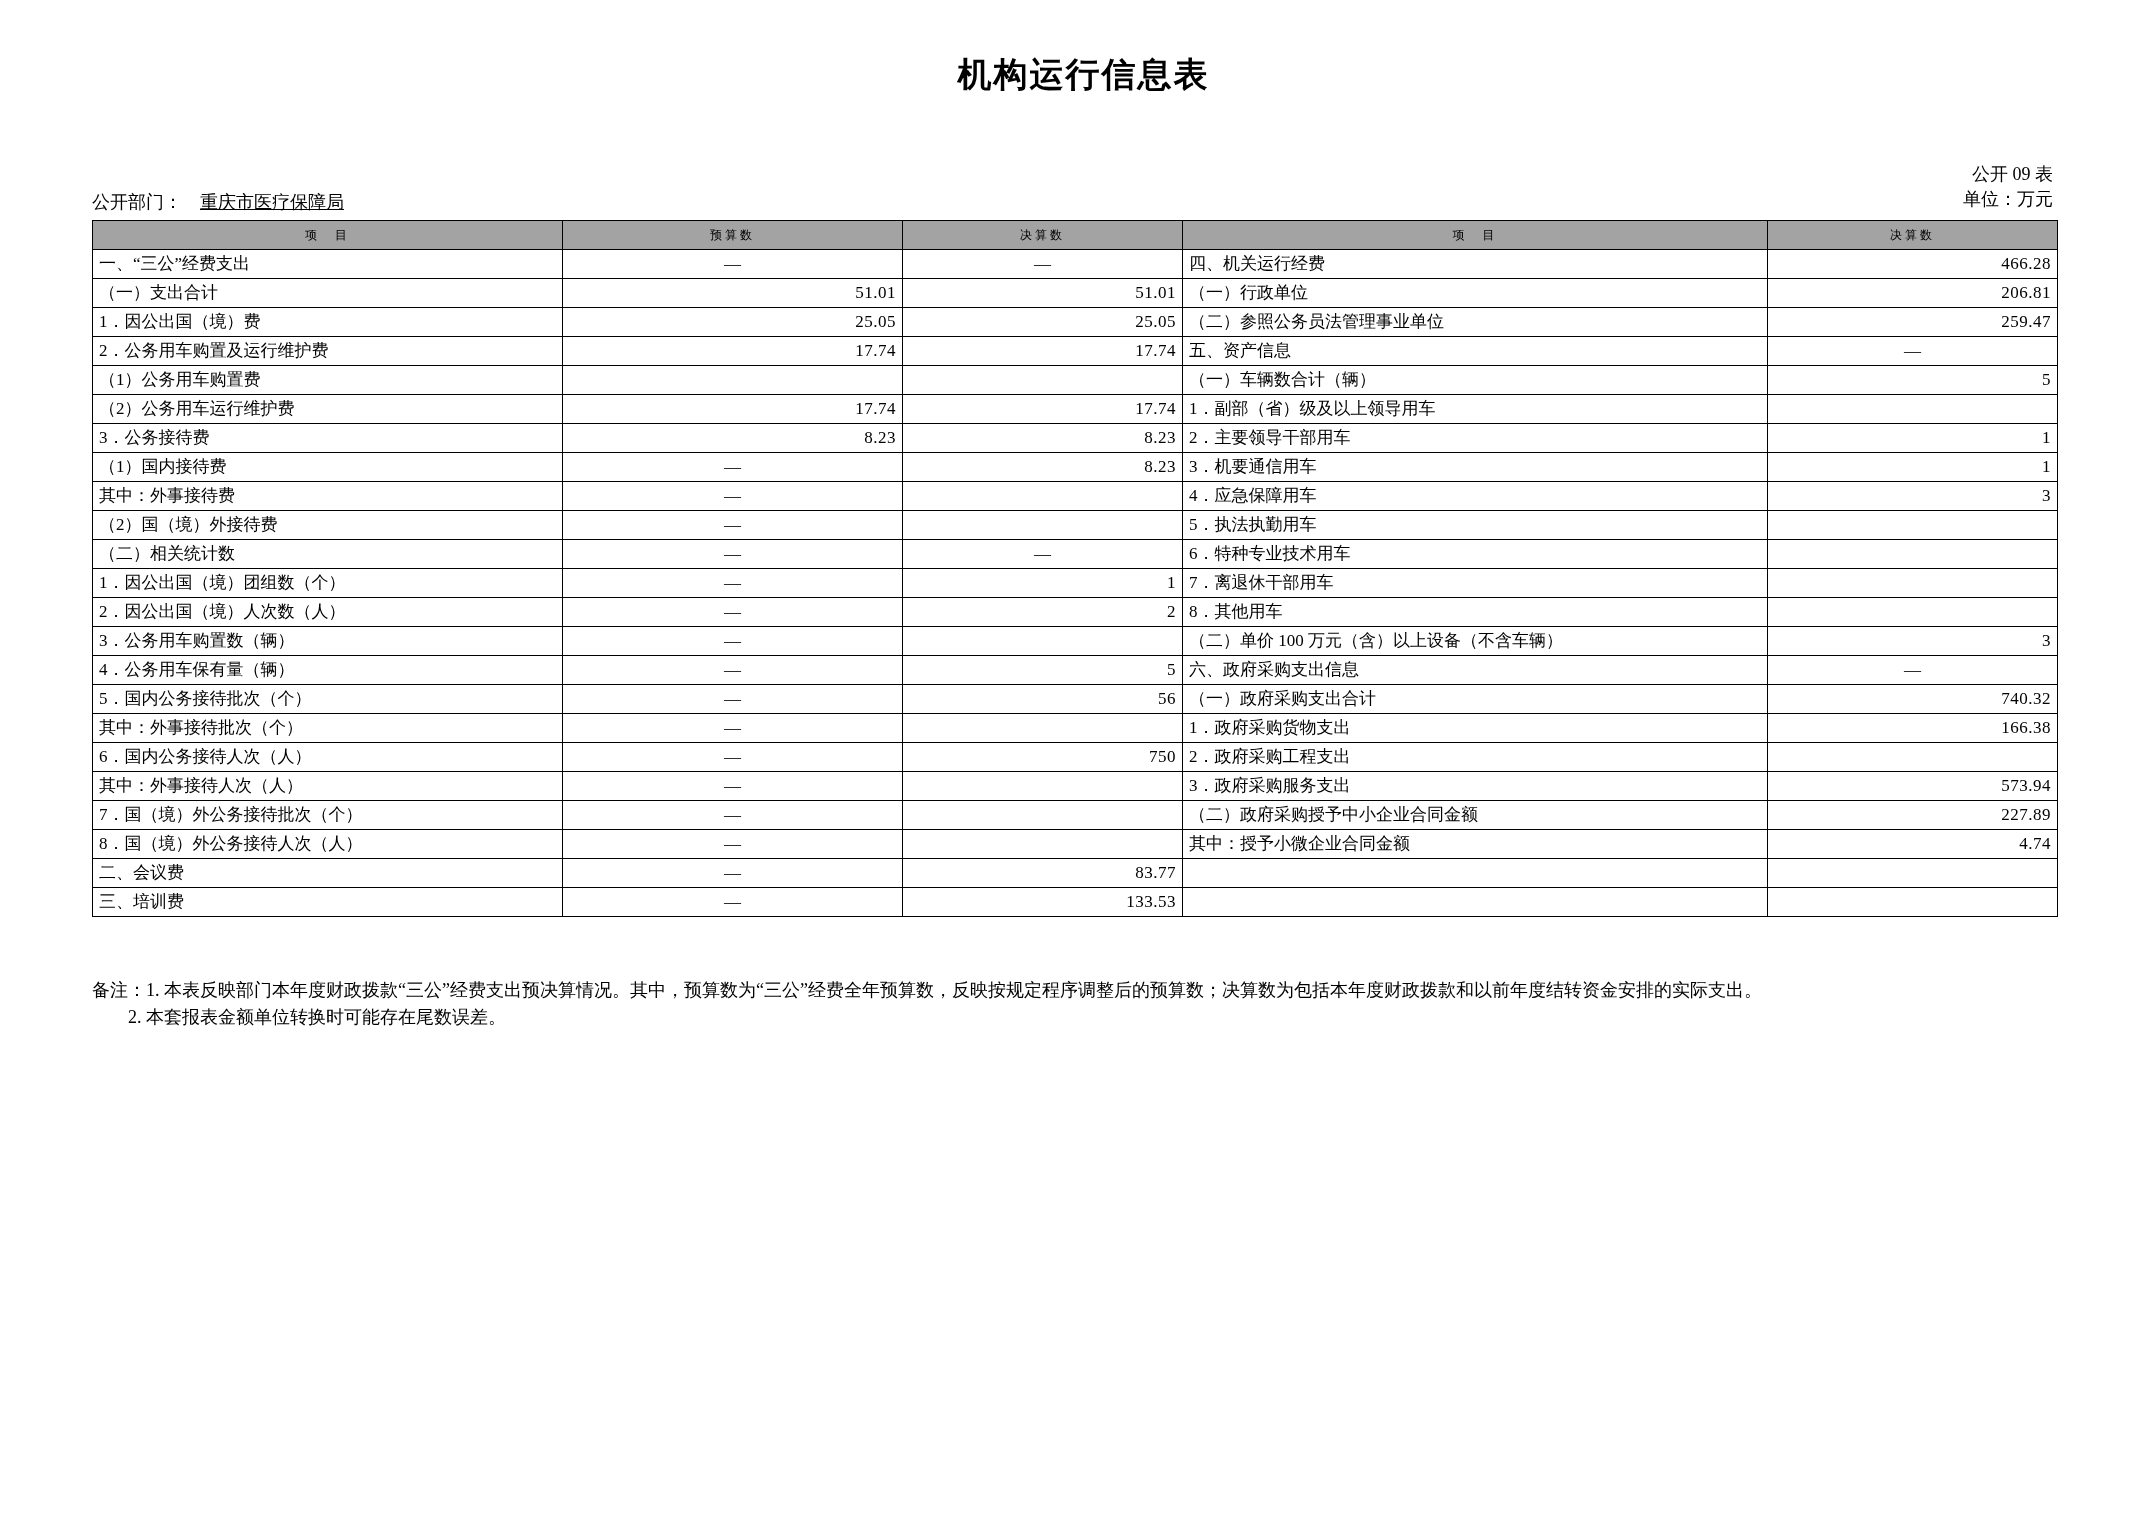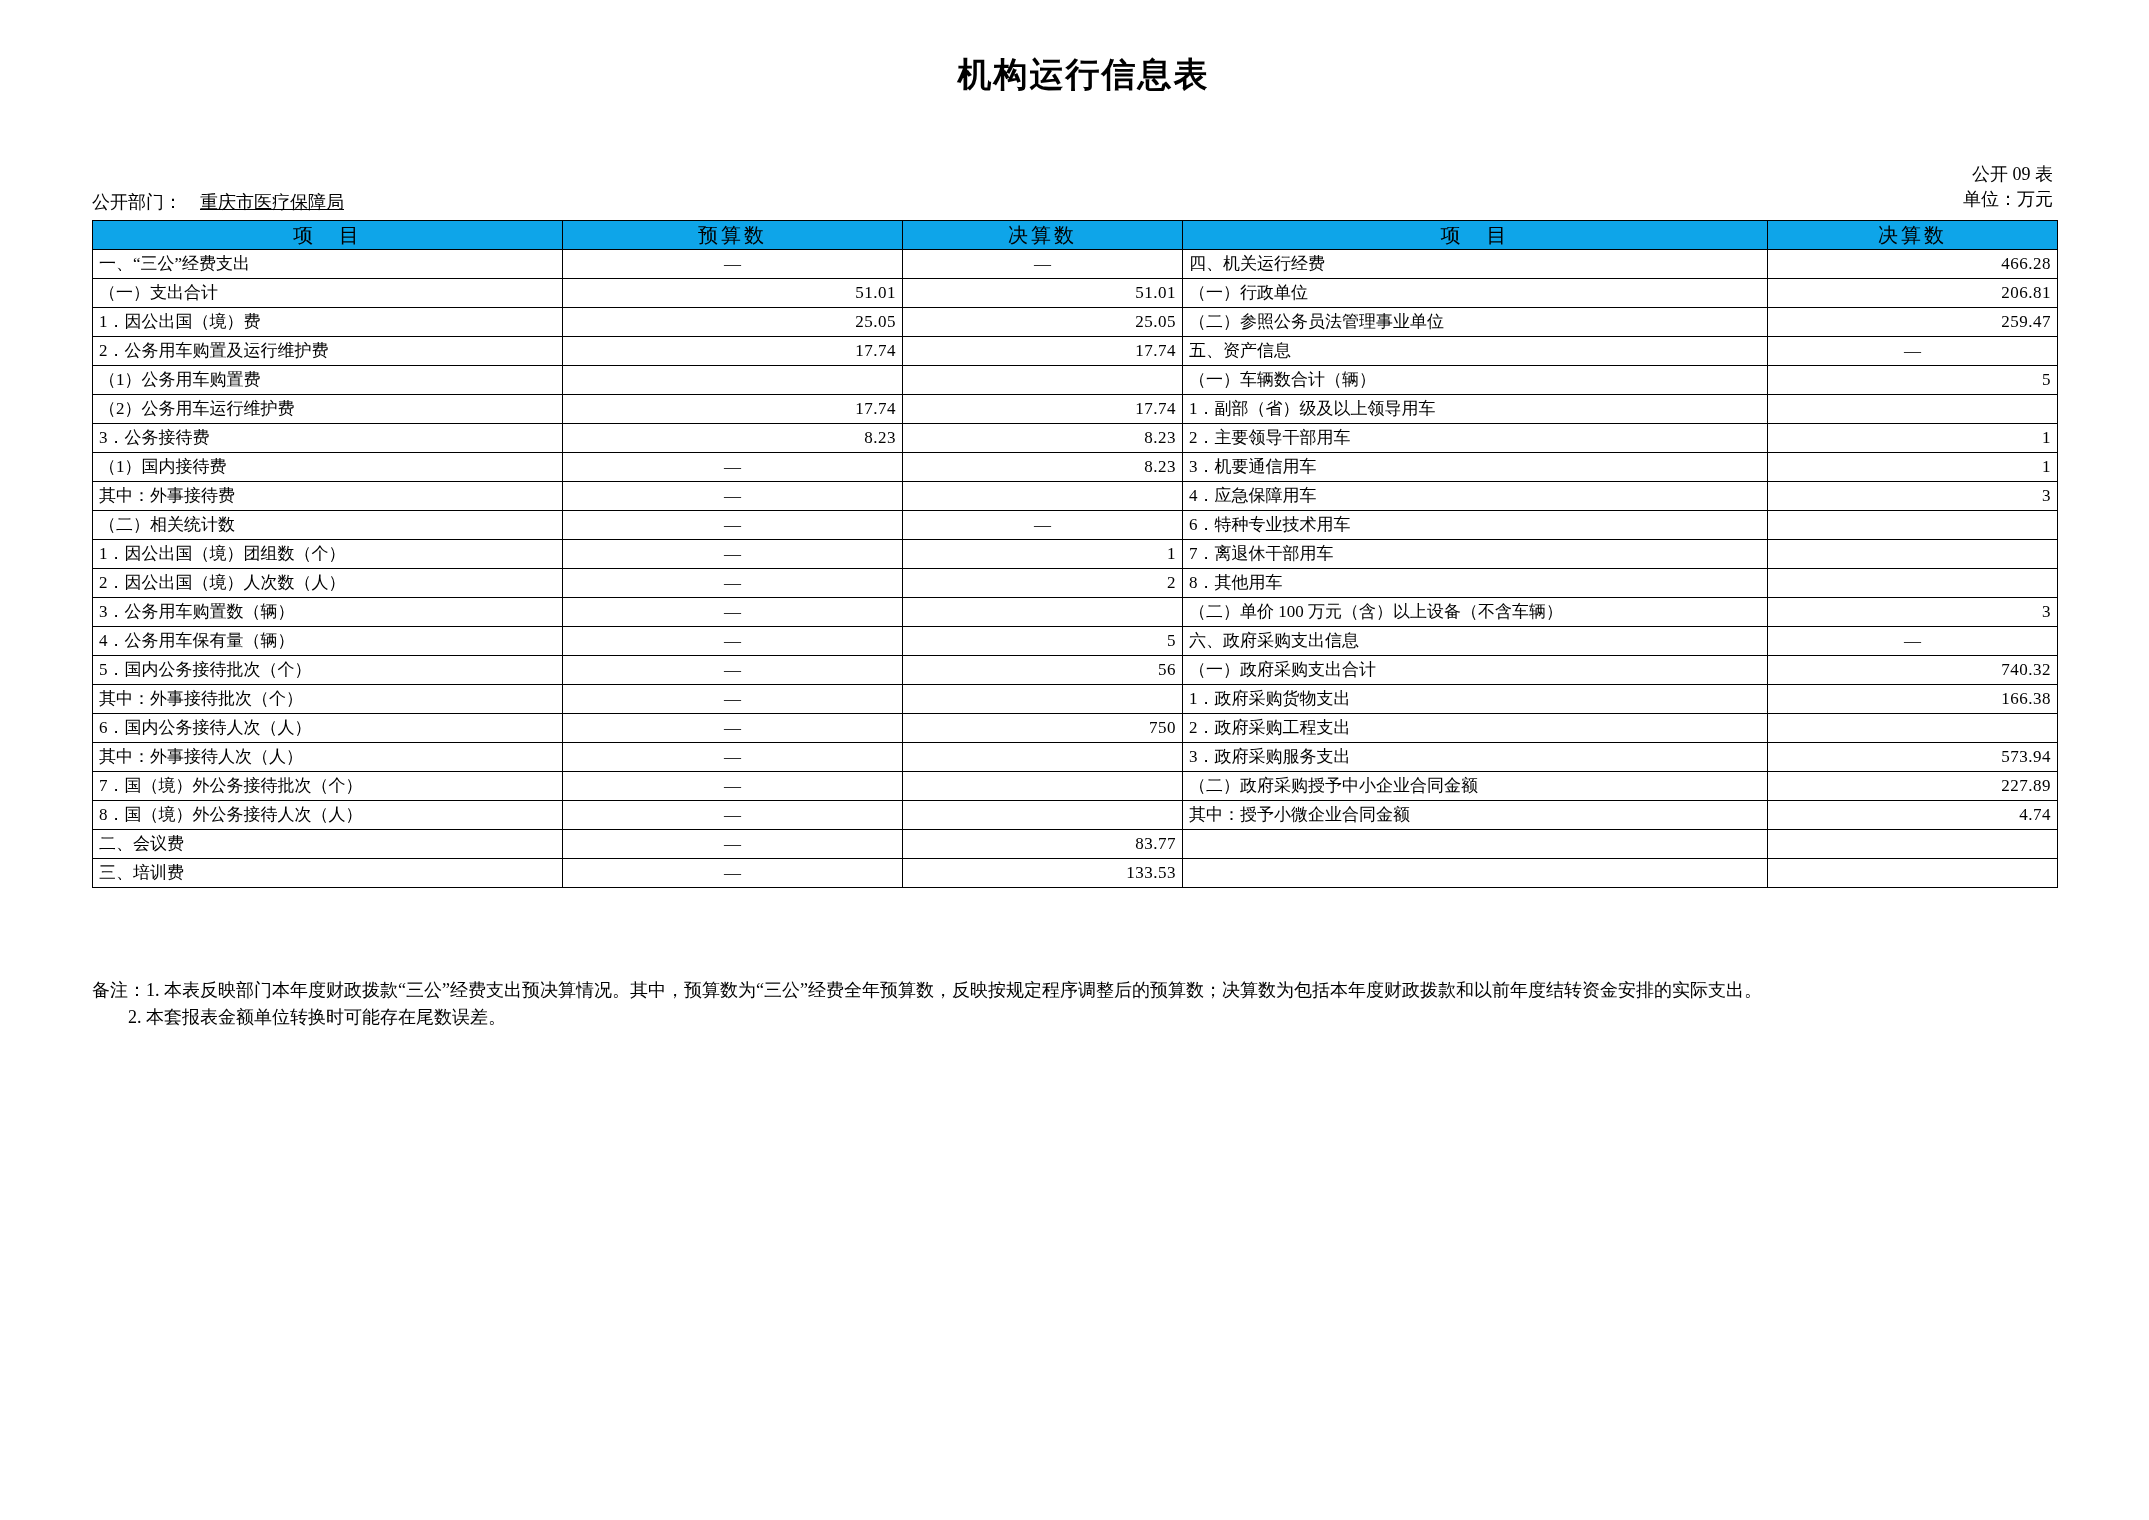--- a/index.html
+++ b/index.html
@@ -65,24 +65,24 @@
   table.main col.c5 { width: 290px; }
   table.main th, table.main td {
     border: 1px solid #000000;
     height: 28px;
     padding: 0 6px;
     vertical-align: middle;
     line-height: 20px;
     font-weight: normal;
   }
   table.main thead th {
-    background: #0ea5e9;
+    background: #a3a3a3;
     text-align: center;
     letter-spacing: 3px;
-    font-size: 20px;
+    font-size: 12px;
   }
   td.label {
     text-align: left;
     white-space: nowrap;
     overflow: hidden;
   }
   td.num {
     text-align: right;
     padding-right: 12px;
     font-family: "Liberation Serif", serif;
@@ -206,20 +206,27 @@
           <td class="num">1</td>
         </tr>
         <tr>
           <td class="label ind4">其中：外事接待费</td>
           <td class="dash">—</td>
           <td class="num"></td>
           <td class="label ind2">4．应急保障用车</td>
           <td class="num">3</td>
         </tr>
         <tr>
+          <td class="label ind3">（2）国（境）外接待费</td>
+          <td class="dash">—</td>
+          <td class="num"></td>
+          <td class="label ind2">5．执法执勤用车</td>
+          <td class="num"></td>
+        </tr>
+        <tr>
           <td class="label ind1">（二）相关统计数</td>
           <td class="dash">—</td>
           <td class="dash">—</td>
           <td class="label ind2">6．特种专业技术用车</td>
           <td class="num"></td>
         </tr>
         <tr>
           <td class="label ind2">1．因公出国（境）团组数（个）</td>
           <td class="dash">—</td>
           <td class="num">1</td>

